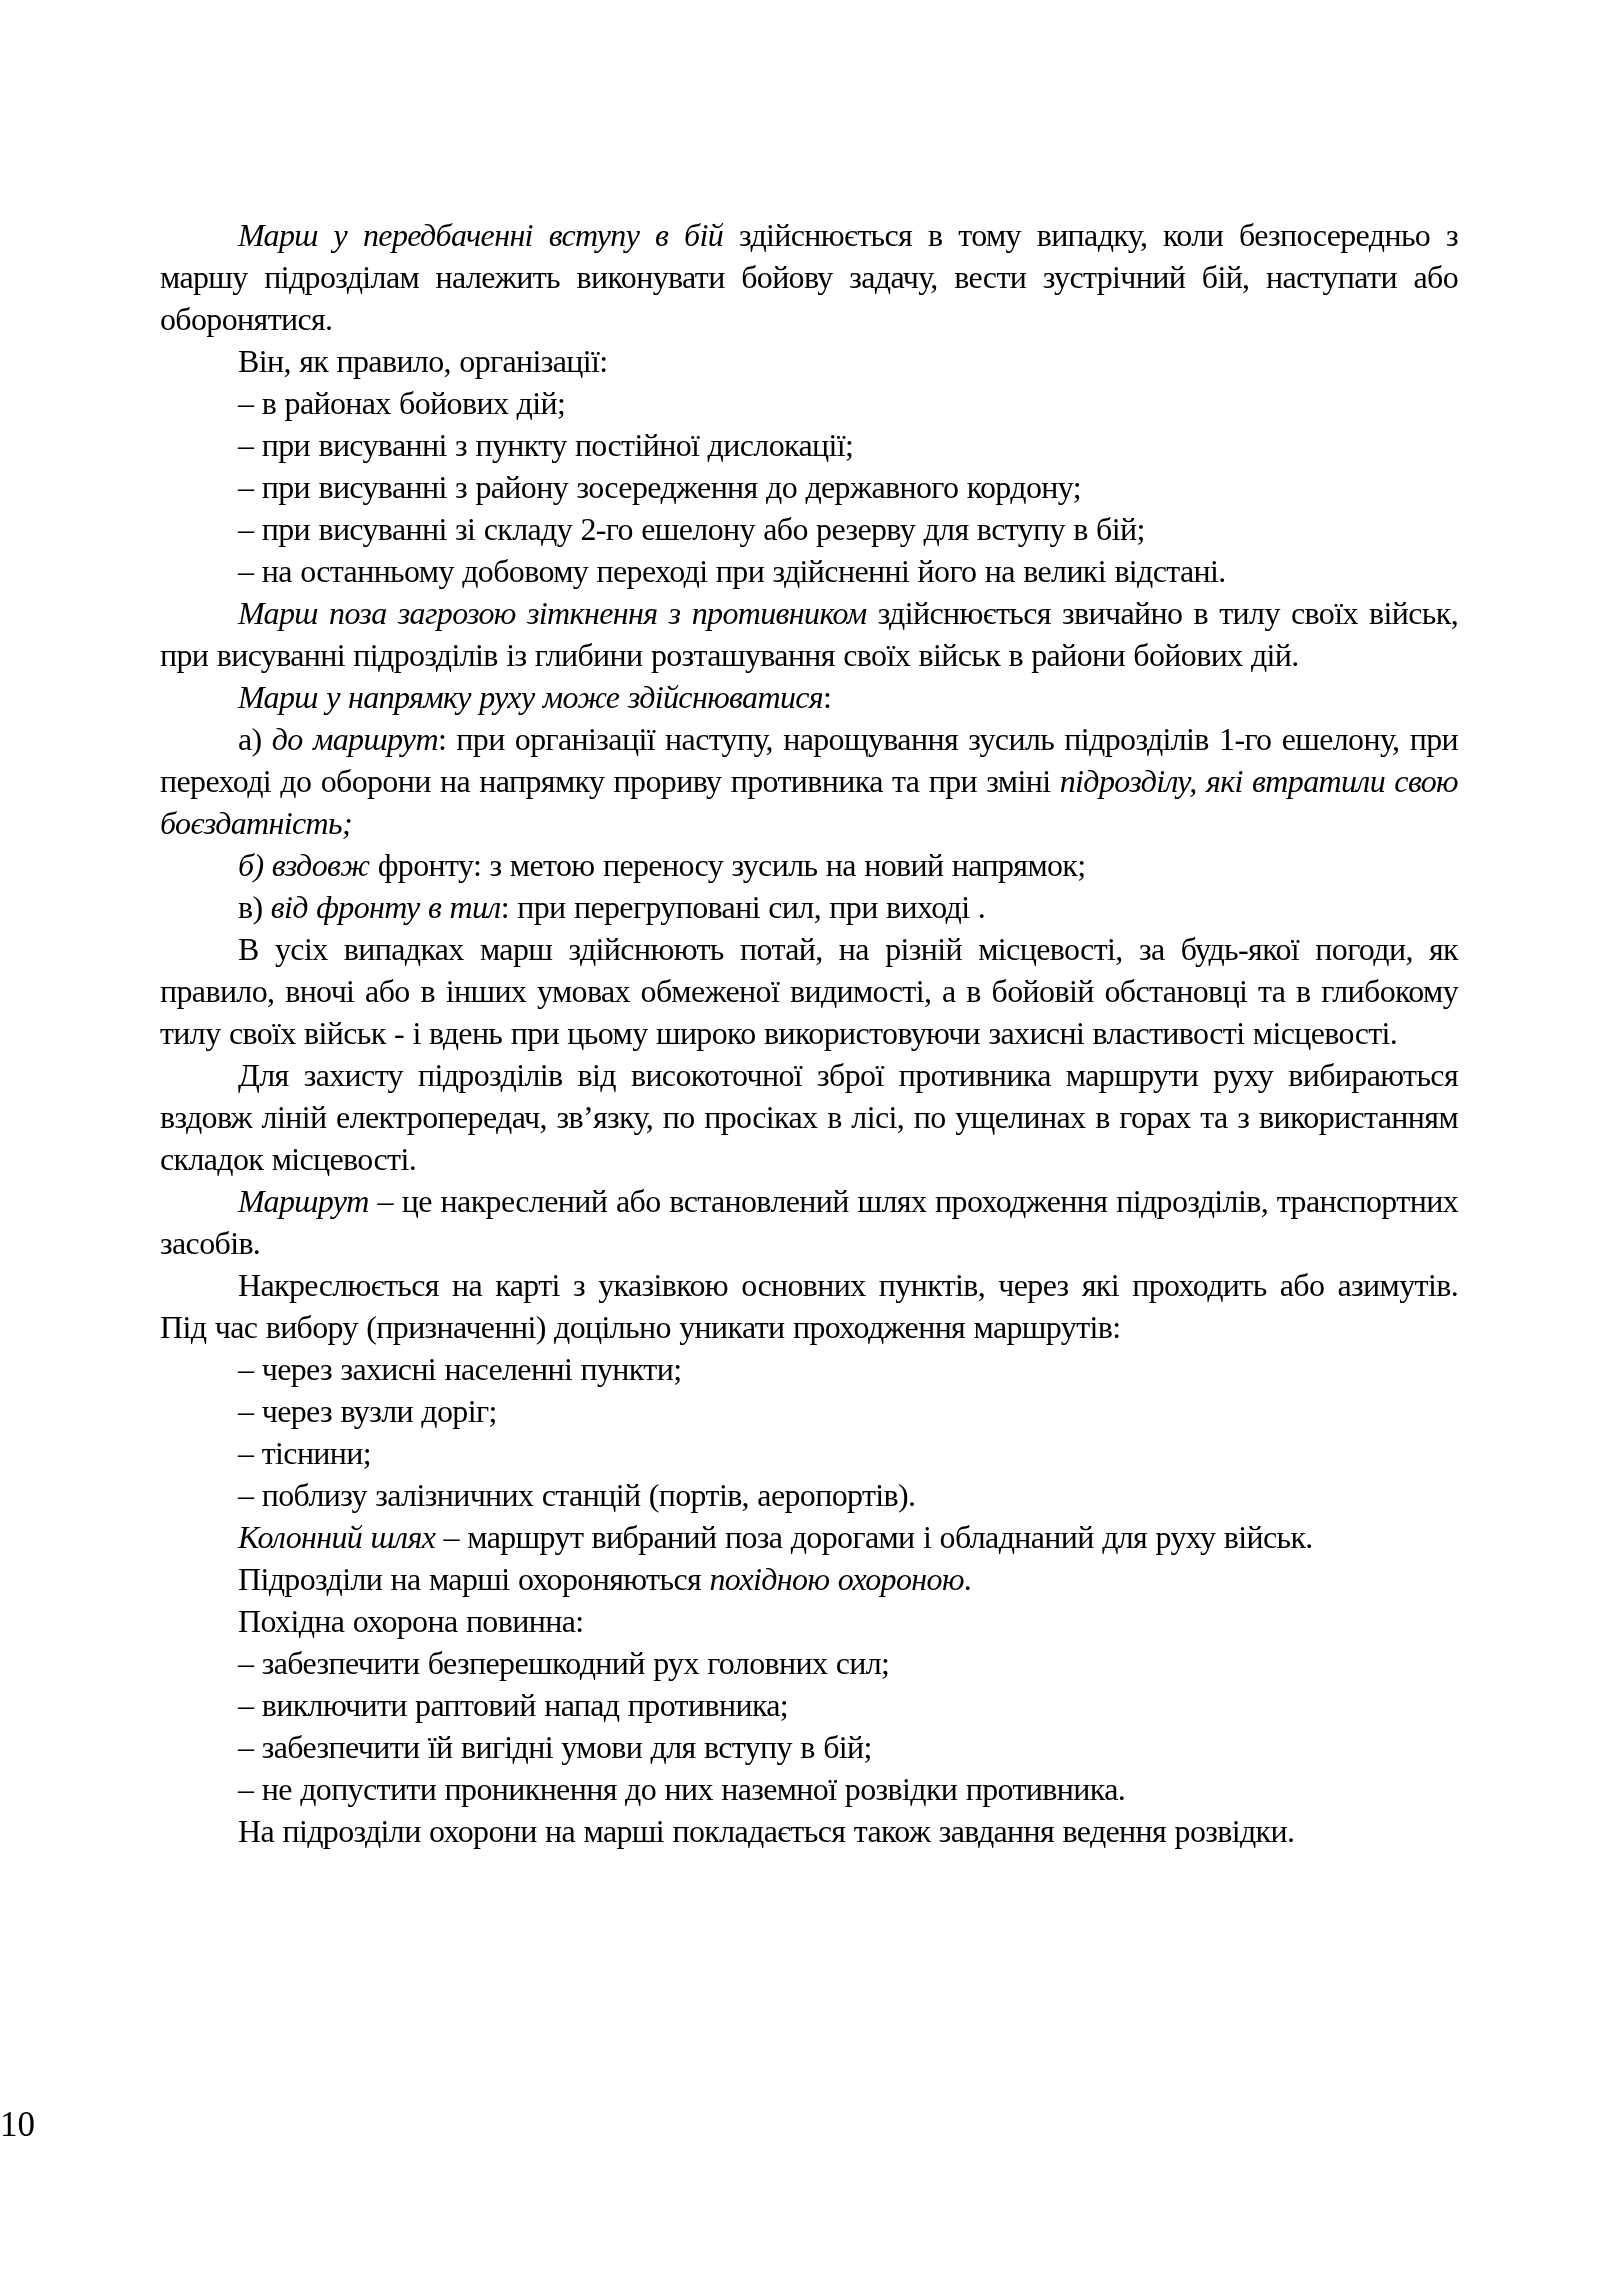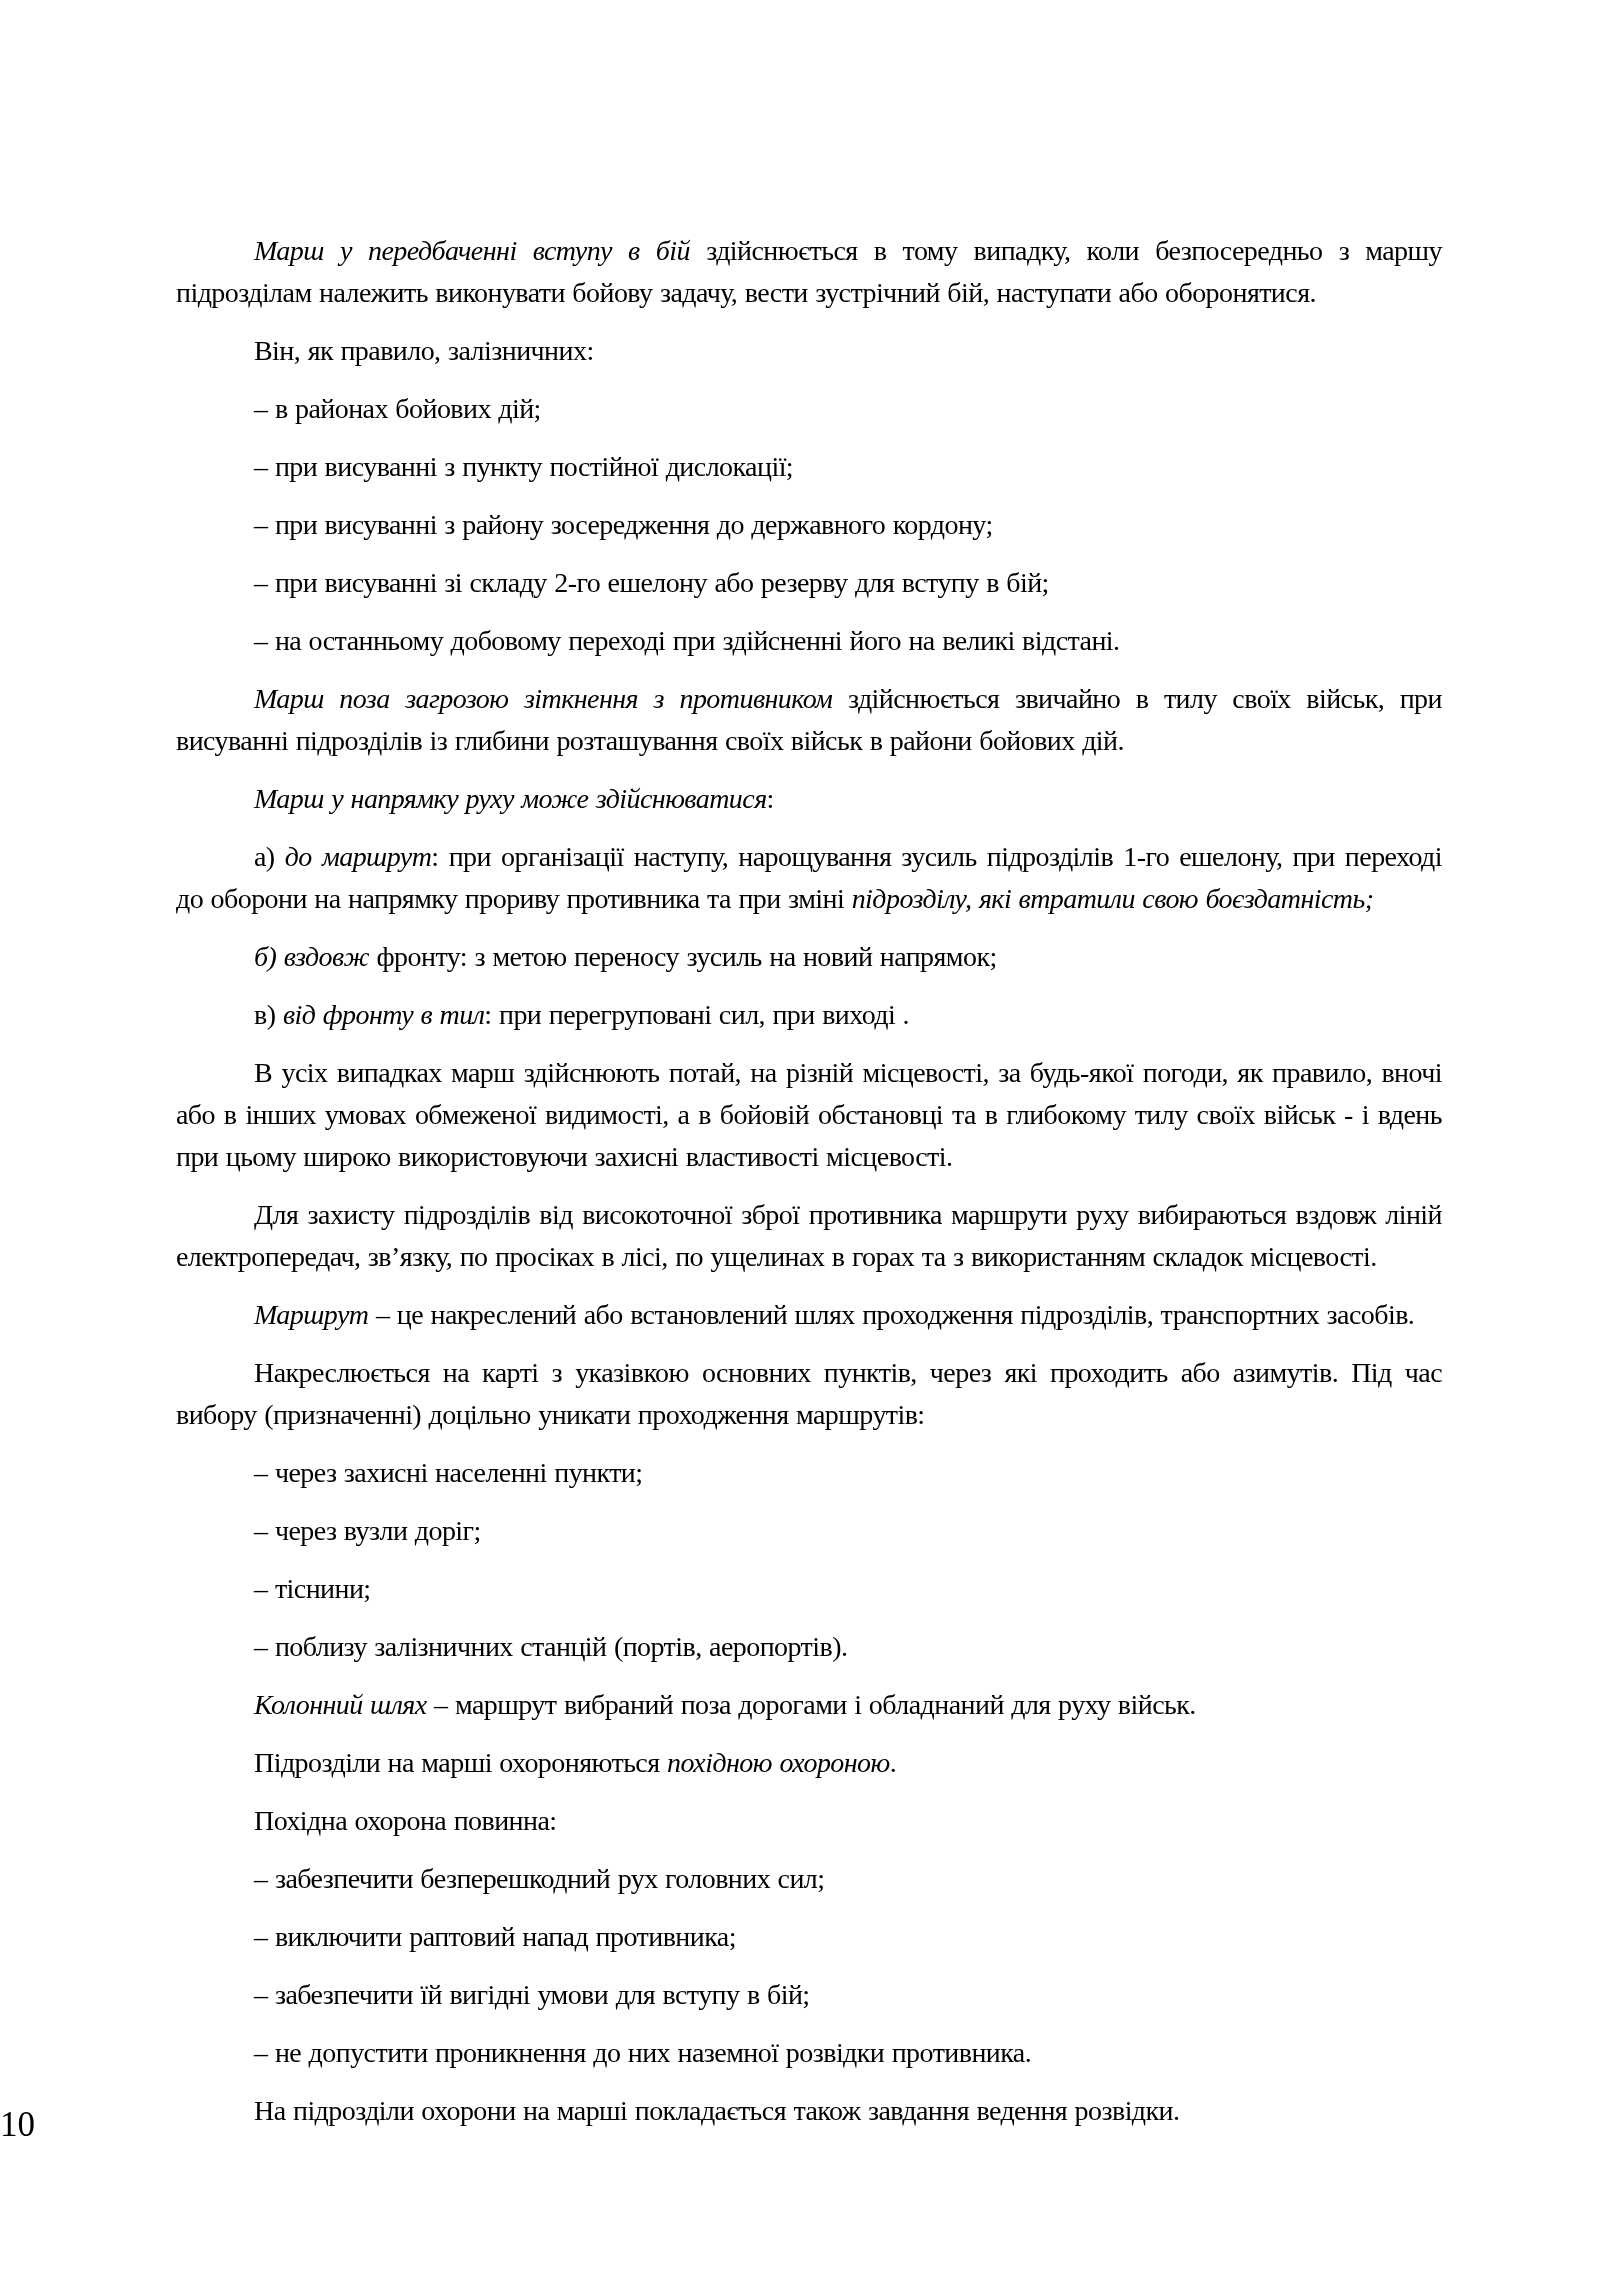--- a/index.html
+++ b/index.html
@@ -23,25 +23,25 @@
     background: #ffffff;
     overflow: hidden;
   }
   .content {
     position: absolute;
     left: 160px;
     top: 214px;
     width: 1298px;
   }
   p.para {
-    margin: 16px;
+    margin: 0;
     padding: 0;
     text-indent: 78px;
     text-align: justify;
-    font-size: 28px;
+    font-size: 32px;
     line-height: 42px;
     letter-spacing: -0.02em;
     word-spacing: 1px;
   }
   .seg-normal { font-style: normal; font-weight: normal; }
   .seg-italic { font-style: italic; font-weight: normal; }
   .seg-bold-italic { font-style: italic; font-weight: normal; }
   .page-number {
     position: absolute;
     left: 0;
@@ -50,21 +50,21 @@
     font-size: 35px;
     line-height: 39px;
   }
 </style>
 </head>
 <body>
 
 <div class="page">
   <div class="content">
       <p class="para"><span class="seg-italic">Марш у передбаченні вступу в бій</span><span class="seg-normal"> здійснюється в тому випадку, коли безпосередньо з маршу підрозділам належить виконувати бойову задачу, вести зустрічний бій, наступати або оборонятися.</span></p>
-      <p class="para"><span class="seg-normal">Він, як правило, залізничних:</span></p>
+      <p class="para"><span class="seg-normal">Він, як правило, організації:</span></p>
       <p class="para"><span class="seg-normal">– в районах бойових дій;</span></p>
       <p class="para"><span class="seg-normal">– при висуванні з пункту постійної дислокації;</span></p>
       <p class="para"><span class="seg-normal">– при висуванні з району зосередження до державного кордону;</span></p>
       <p class="para"><span class="seg-normal">– при висуванні зі складу 2-го ешелону або резерву для вступу в бій;</span></p>
       <p class="para"><span class="seg-normal">– на останньому добовому переході при здійсненні його на великі відстані.</span></p>
       <p class="para"><span class="seg-italic">Марш поза загрозою зіткнення з противником</span><span class="seg-normal"> здійснюється звичайно в тилу своїх військ, при висуванні підрозділів із глибини розташування своїх військ в райони бойових дій.</span></p>
       <p class="para"><span class="seg-italic">Марш у напрямку руху може здійснюватися</span><span class="seg-normal">:</span></p>
       <p class="para"><span class="seg-normal">а) </span><span class="seg-italic">до маршрут</span><span class="seg-normal">: при організації наступу, нарощування зусиль підрозділів 1-го ешелону, при переході до оборони на напрямку прориву противника та при зміні </span><span class="seg-italic">підрозділу, які втратили свою боєздатність;</span></p>
       <p class="para"><span class="seg-italic">б) вздовж</span><span class="seg-normal"> фронту: з метою переносу зусиль на новий напрямок;</span></p>
       <p class="para"><span class="seg-normal">в) </span><span class="seg-italic">від фронту в тил</span><span class="seg-normal">: при перегруповані сил, при виході .</span></p>

